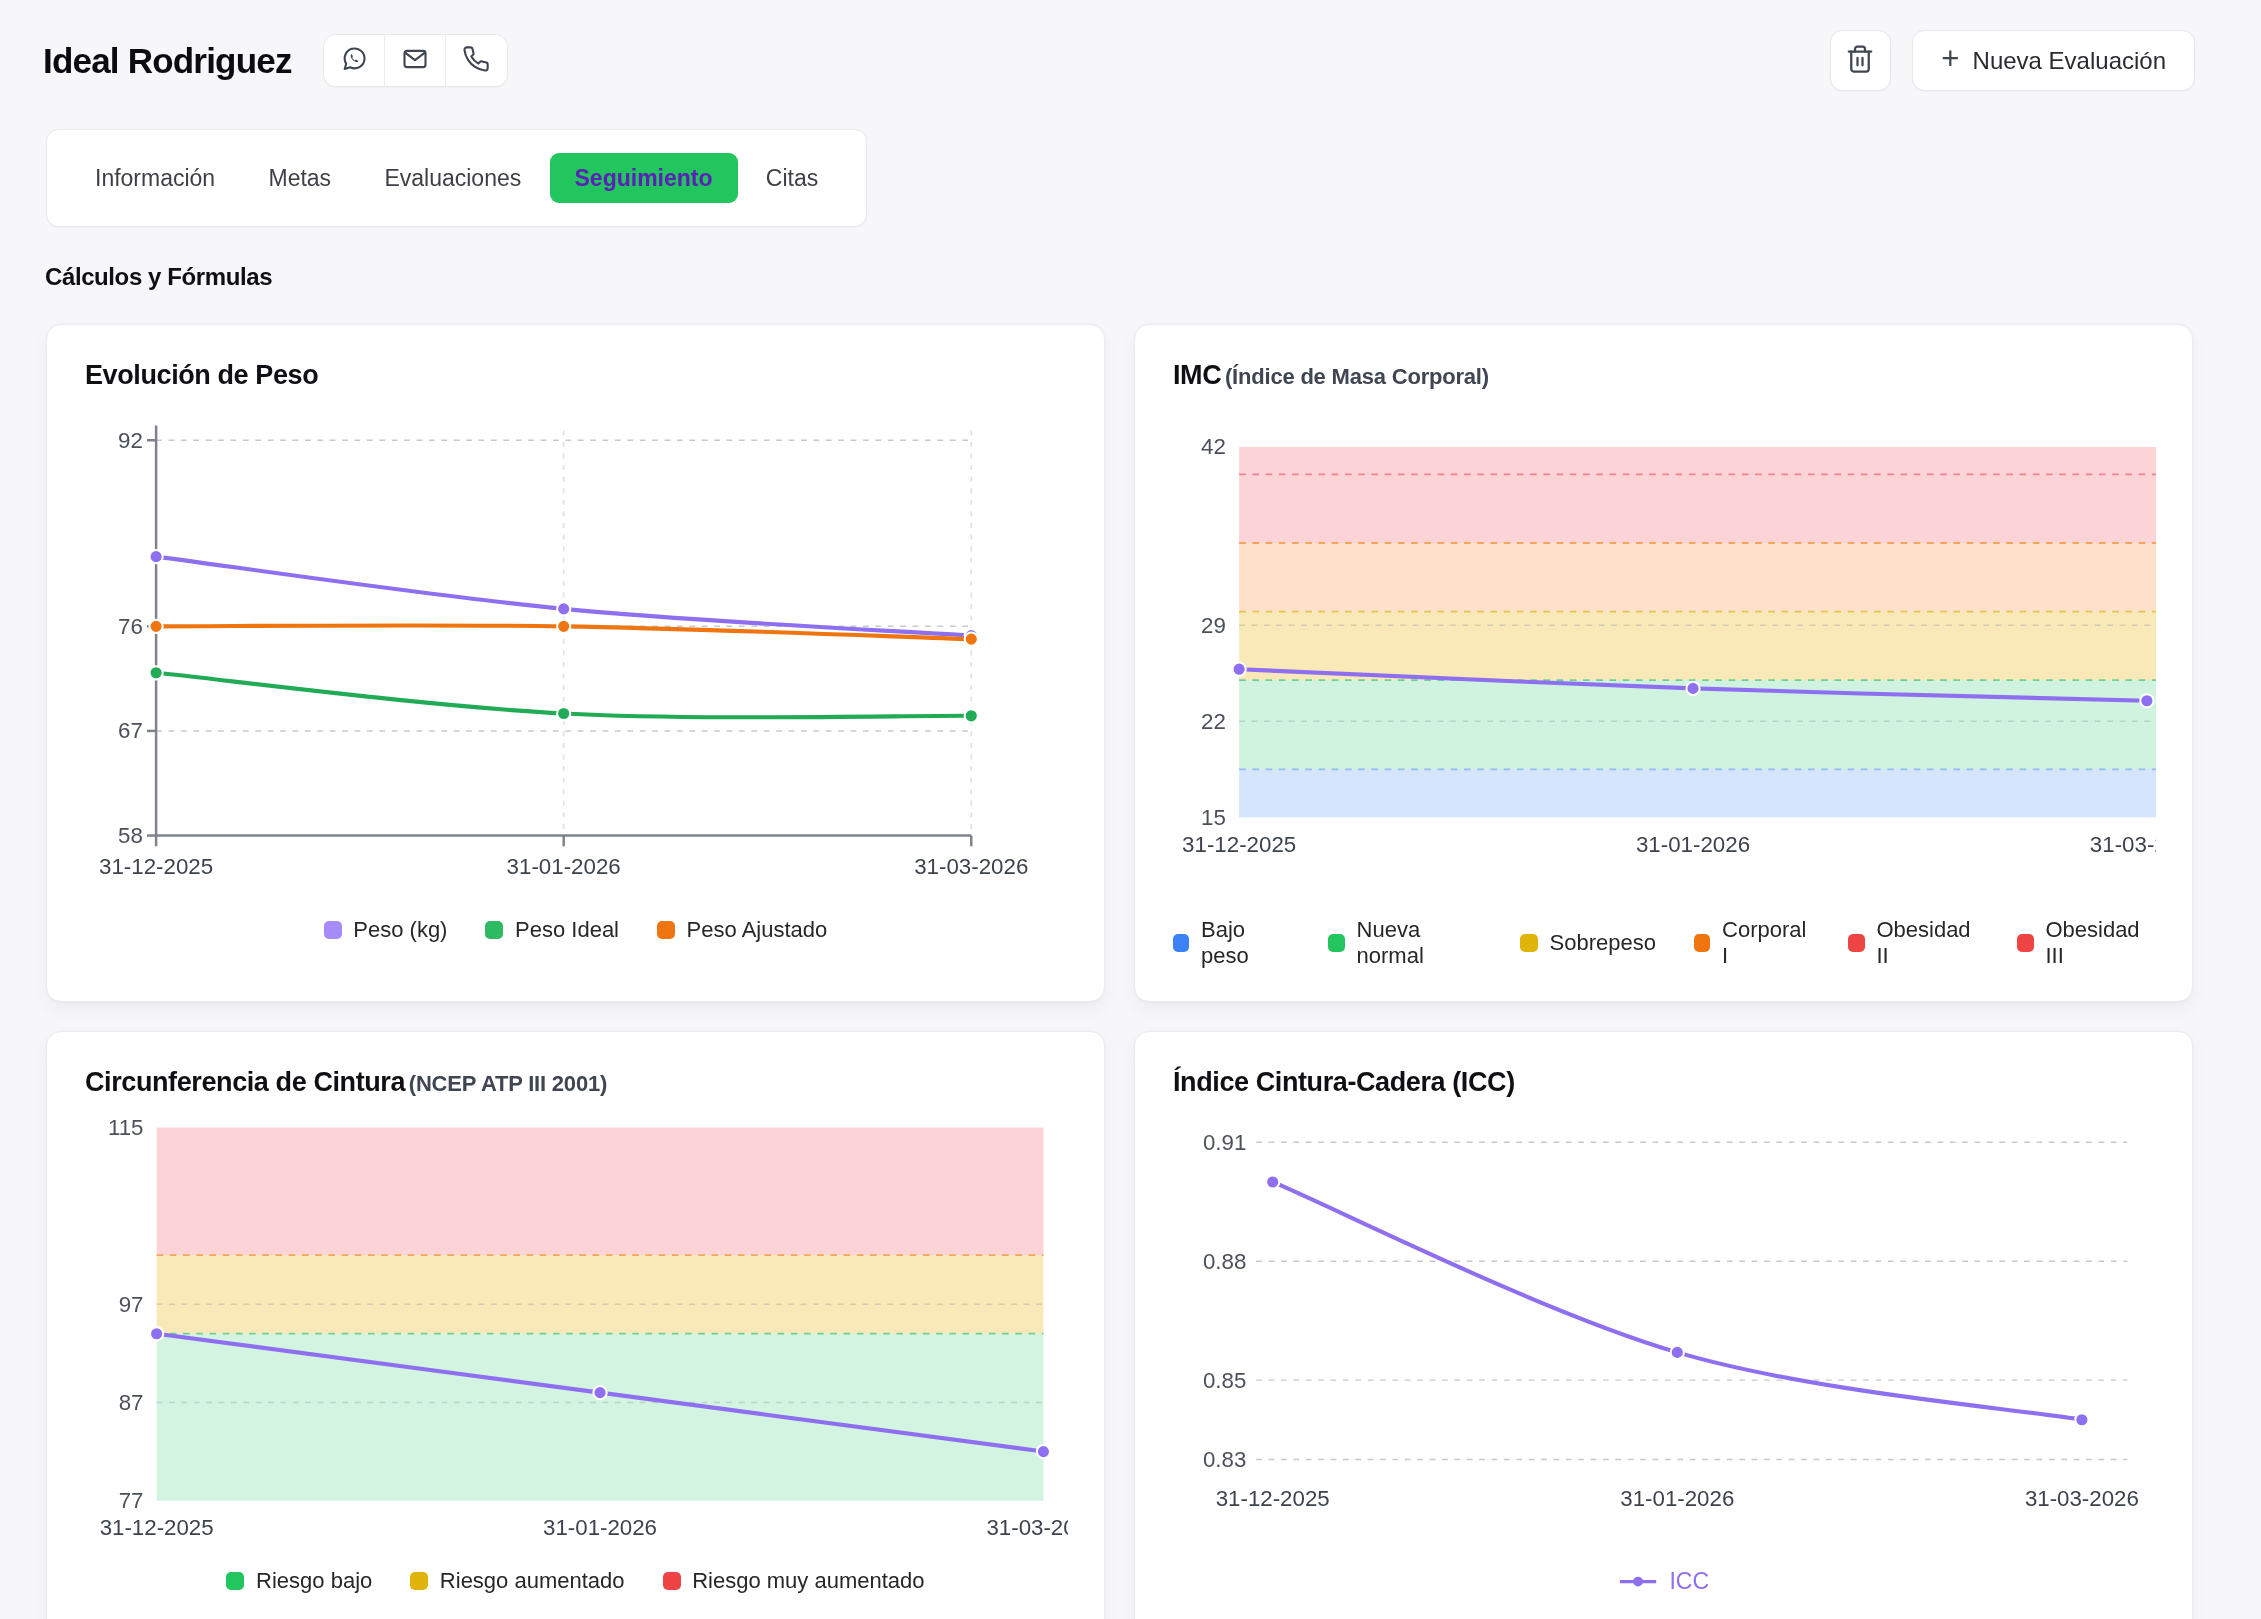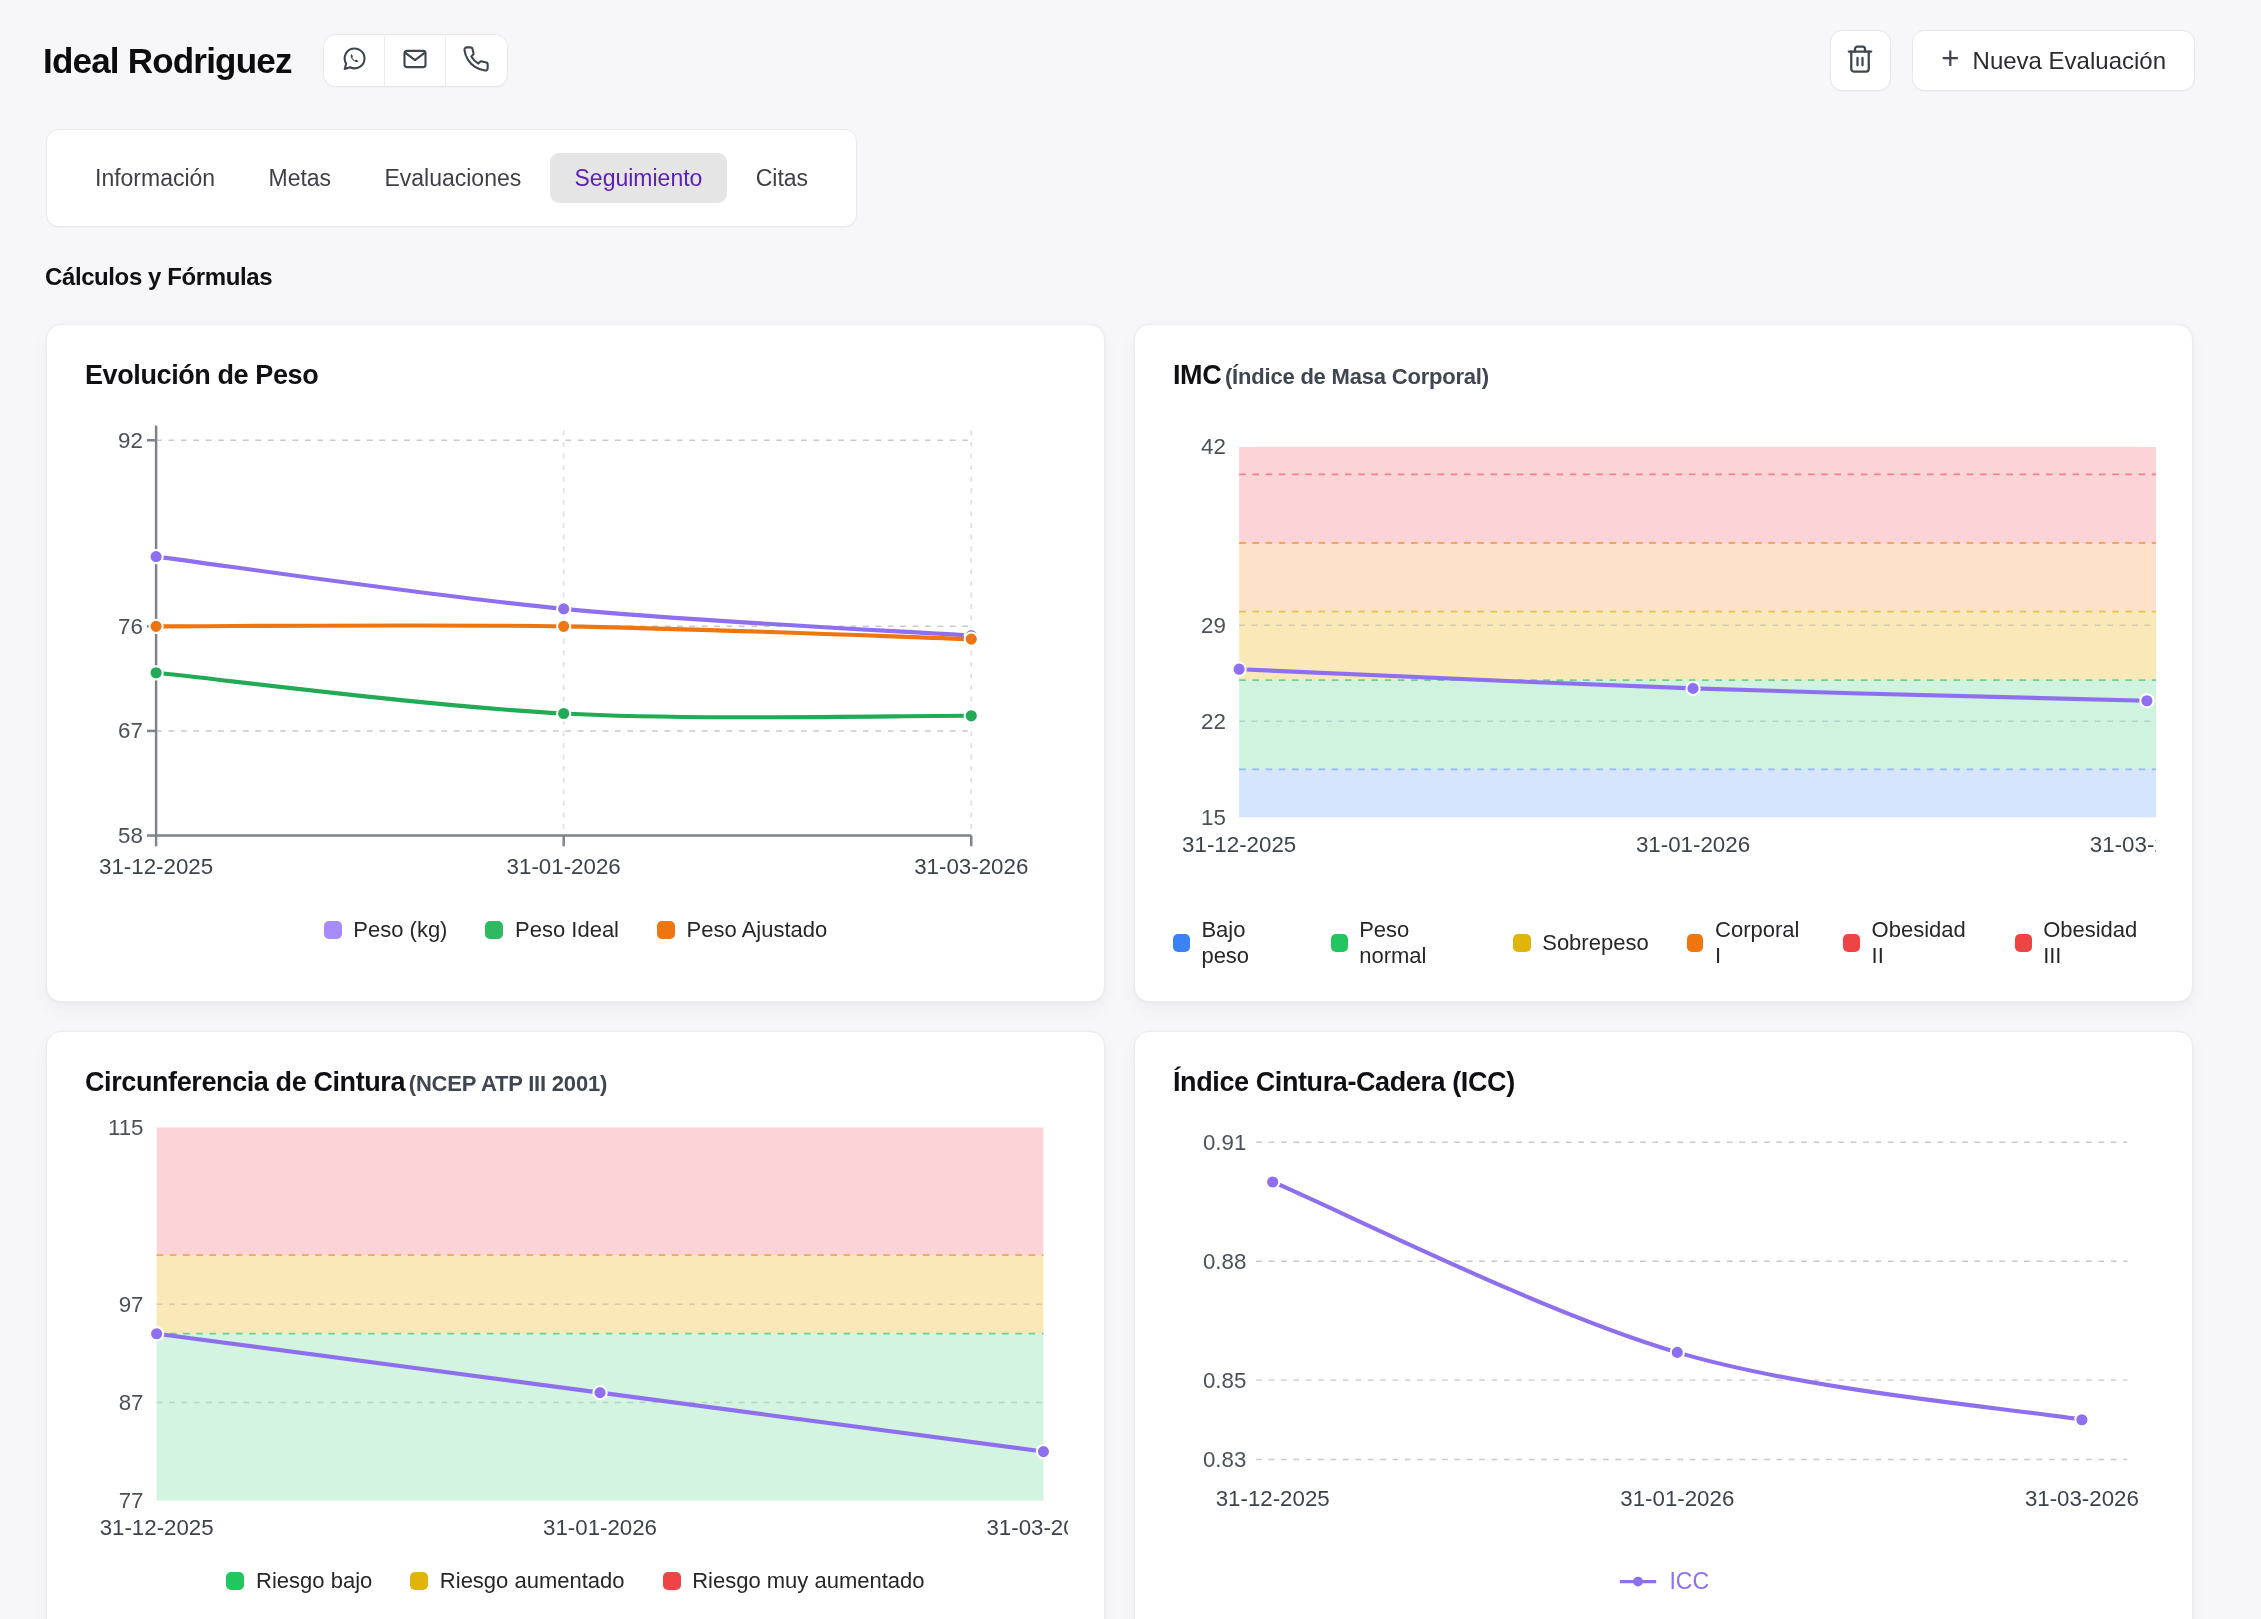--- a/index.html
+++ b/index.html
@@ -23,21 +23,21 @@
     padding:0 28px; background:#fff; border:1.2px solid #e7e7ec; border-radius:12.4px; cursor:pointer;
     font-size:24px; color:#2b2b31; font-family:inherit; box-shadow:0 0.8px 1.7px rgba(0,0,0,0.03); }
   .plus-glyph { font-size:31px; font-weight:300; color:#3f4651; line-height:1; margin-top:-3.3px; }
 
   
   .tabbar { display:inline-flex; align-items:center; margin:38px 0 0 46px; background:#fff;
     border:1.2px solid #e9e9ee; border-radius:12.4px; padding:23px; gap:3.3px;
     box-shadow:0 0.8px 1.7px rgba(0,0,0,0.03); }
   .tab { padding:11.6px 25px; font-size:23px; color:#3f3f46; border-radius:9px; cursor:pointer;
     white-space:nowrap; background:transparent; border:none; font-family:inherit; }
-  .tab.active { background:#e5e5e5; color:#5b21b6; font-weight:400; }
+  .tab.active { background:#22c55e; color:#5b21b6; font-weight:700; }
 
   .section-title { margin:36px 0 0 45px; font-size:24px; font-weight:800; letter-spacing:-0.4px; color:#101014; }
 
   
   .grid { display:grid; grid-template-columns:1059px 1059px; grid-template-rows:678px 620px;
     gap:29px; margin:33px 0 0 46px; }
   .card { background:#fff; border:1.2px solid #ebebf0; border-radius:15px; padding:35px 38px;
     box-shadow:0 8.3px 16.5px rgba(20,20,40,0.04), 0 0.8px 2.5px rgba(0,0,0,0.04); overflow:hidden; }
   .card-title { font-size:27px; font-weight:800; letter-spacing:-0.4px; color:#101014; }
   .card-subtitle { font-size:22px; font-weight:600; color:#3f4651; letter-spacing:-0.2px; }
@@ -201,21 +201,21 @@
           <circle cx="629" cy="350.02962962962965" r="8" fill="#8e6ff0" stroke="#ffffff" stroke-width="2.5"></circle>
           <circle cx="1178" cy="364.962962962963" r="8" fill="#8e6ff0" stroke="#ffffff" stroke-width="2.5"></circle>
         </svg>
       <div class="legend" id="legend1">
           <span class="legend-item">
             <span class="legend-swatch" style="background: rgb(59, 130, 246);"></span>
             <span>Bajo peso</span>
           </span>
           <span class="legend-item">
             <span class="legend-swatch" style="background: rgb(34, 197, 94);"></span>
-            <span>Peso normal</span>
+            <span>Nueva normal</span>
           </span>
           <span class="legend-item">
             <span class="legend-swatch" style="background: rgb(224, 180, 10);"></span>
             <span>Sobrepeso</span>
           </span>
           <span class="legend-item">
             <span class="legend-swatch" style="background: rgb(240, 117, 15);"></span>
             <span>Corporal I</span>
           </span>
           <span class="legend-item">

